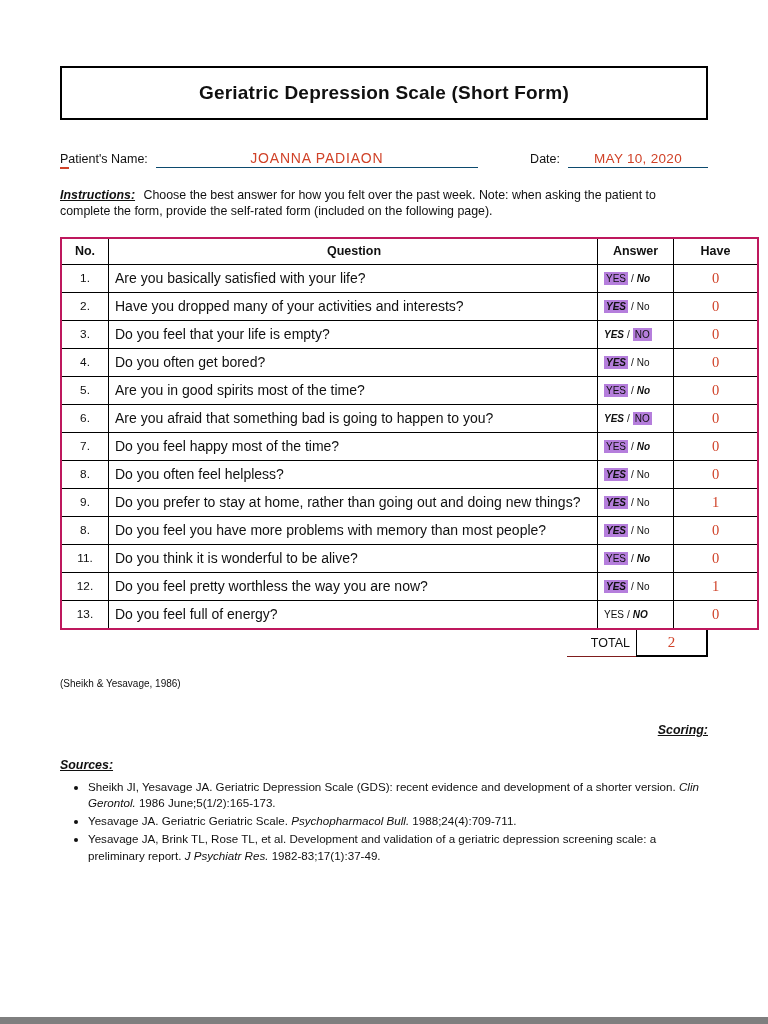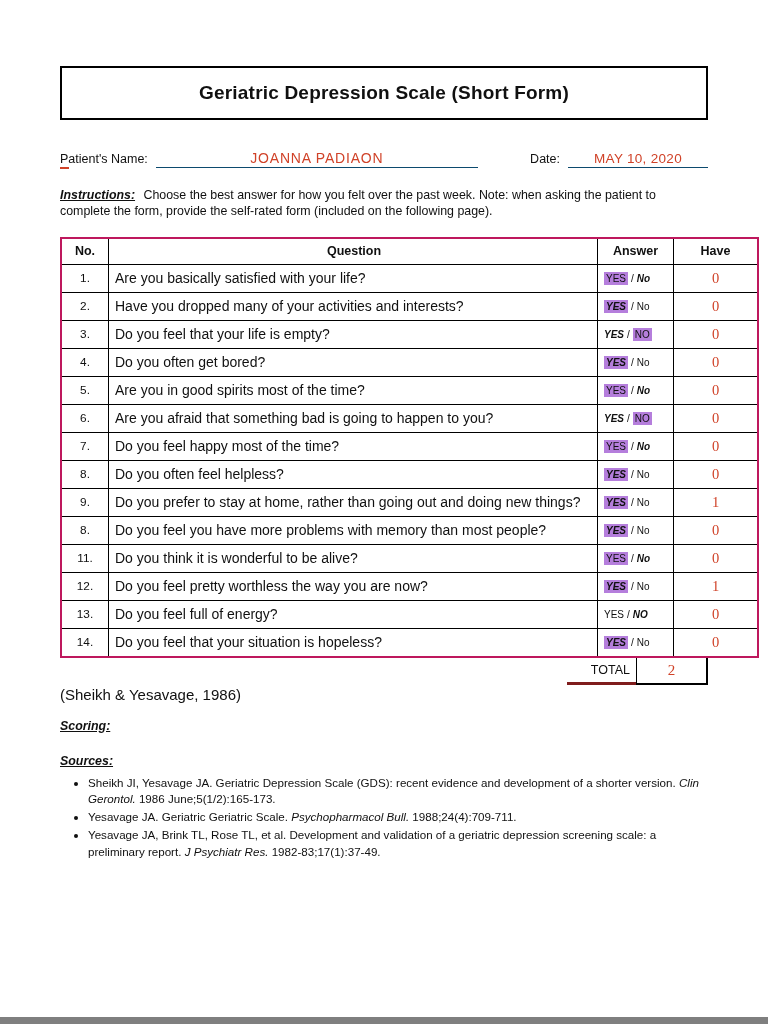--- a/index.html
+++ b/index.html
@@ -63,34 +63,34 @@
     text-align: center; font-family: "Liberation Serif", serif;
     font-size: 14.5px; color: var(--accent-red, #d04228);
   }
   .dep { font-weight: bold; font-style: italic; }
   .sel { background: var(--highlight-purple, #b57edc); padding: 1px 2px; }
   .sep { margin: 0 3px; }
 
   
   .total-row { display: flex; justify-content: flex-end; width: 648px; height: 27px; }
   .total-label {
-    width: 63px; border-bottom: 3px solid #7f1d1d;
+    width: 63px; border-bottom: 1px solid #7f1d1d;
     display: flex; align-items: center; justify-content: flex-end;
     font-size: 12.5px; padding-right: 6px;
   }
   .total-score {
     width: 69px; border-left: 1px solid #000; border-right: 2px solid #000; border-bottom: 2px solid #000;
     display: flex; align-items: center; justify-content: center;
     font-family: "Liberation Serif", serif; font-size: 15px;
     color: var(--accent-red, #d04228);
   }
 
-  .citation { margin-top: 1px; font-size: 15px; }
-
-  .section-scoring { margin-top: 16px; font-size: 12.4px; }
+  .citation { margin-top: 21px; font-size: 10px; }
+
+  .section-scoring { margin-top: 34px; font-size: 12.4px; text-align: right; }
   .scoring-text { margin: 8px 0 0; line-height: 1.35; font-size: 12.2px; }
 
   .section-sources { margin-top: 21px; font-size: 12.4px; }
   .src-list { margin: 7px 0 12px; padding-left: 28px; list-style: disc; }
   .src-list li { font-size: 11.6px; line-height: 1.4; margin-bottom: 2px; }
   .it { font-style: italic; }
 
   
   .page-gap {
     position: absolute; left: 0; top: 951px; width: 768px; height: 37px;
@@ -204,26 +204,20 @@
             <td class="c-q">Do you feel pretty worthless the way you are now?</td>
             <td class="c-a"><span class="opt dep sel">YES</span><span class="sep">/</span><span class="opt">No</span></td>
             <td class="c-s">1</td>
           </tr>
           <tr>
             <td class="c-no">13.</td>
             <td class="c-q">Do you feel full of energy?</td>
             <td class="c-a"><span class="opt">YES</span><span class="sep">/</span><span class="opt dep">NO</span></td>
             <td class="c-s">0</td>
           </tr>
-          <tr>
-            <td class="c-no">14.</td>
-            <td class="c-q">Do you feel that your situation is hopeless?</td>
-            <td class="c-a"><span class="opt dep sel">YES</span><span class="sep">/</span><span class="opt">No</span></td>
-            <td class="c-s">0</td>
-          </tr>
         </tbody>
     </table>
 
     <div class="total-row">
       <span class="total-label">TOTAL</span>
       <span class="total-score">2</span>
     </div>
 
     <div class="citation">(Sheikh &amp; Yesavage, 1986)</div>
 

